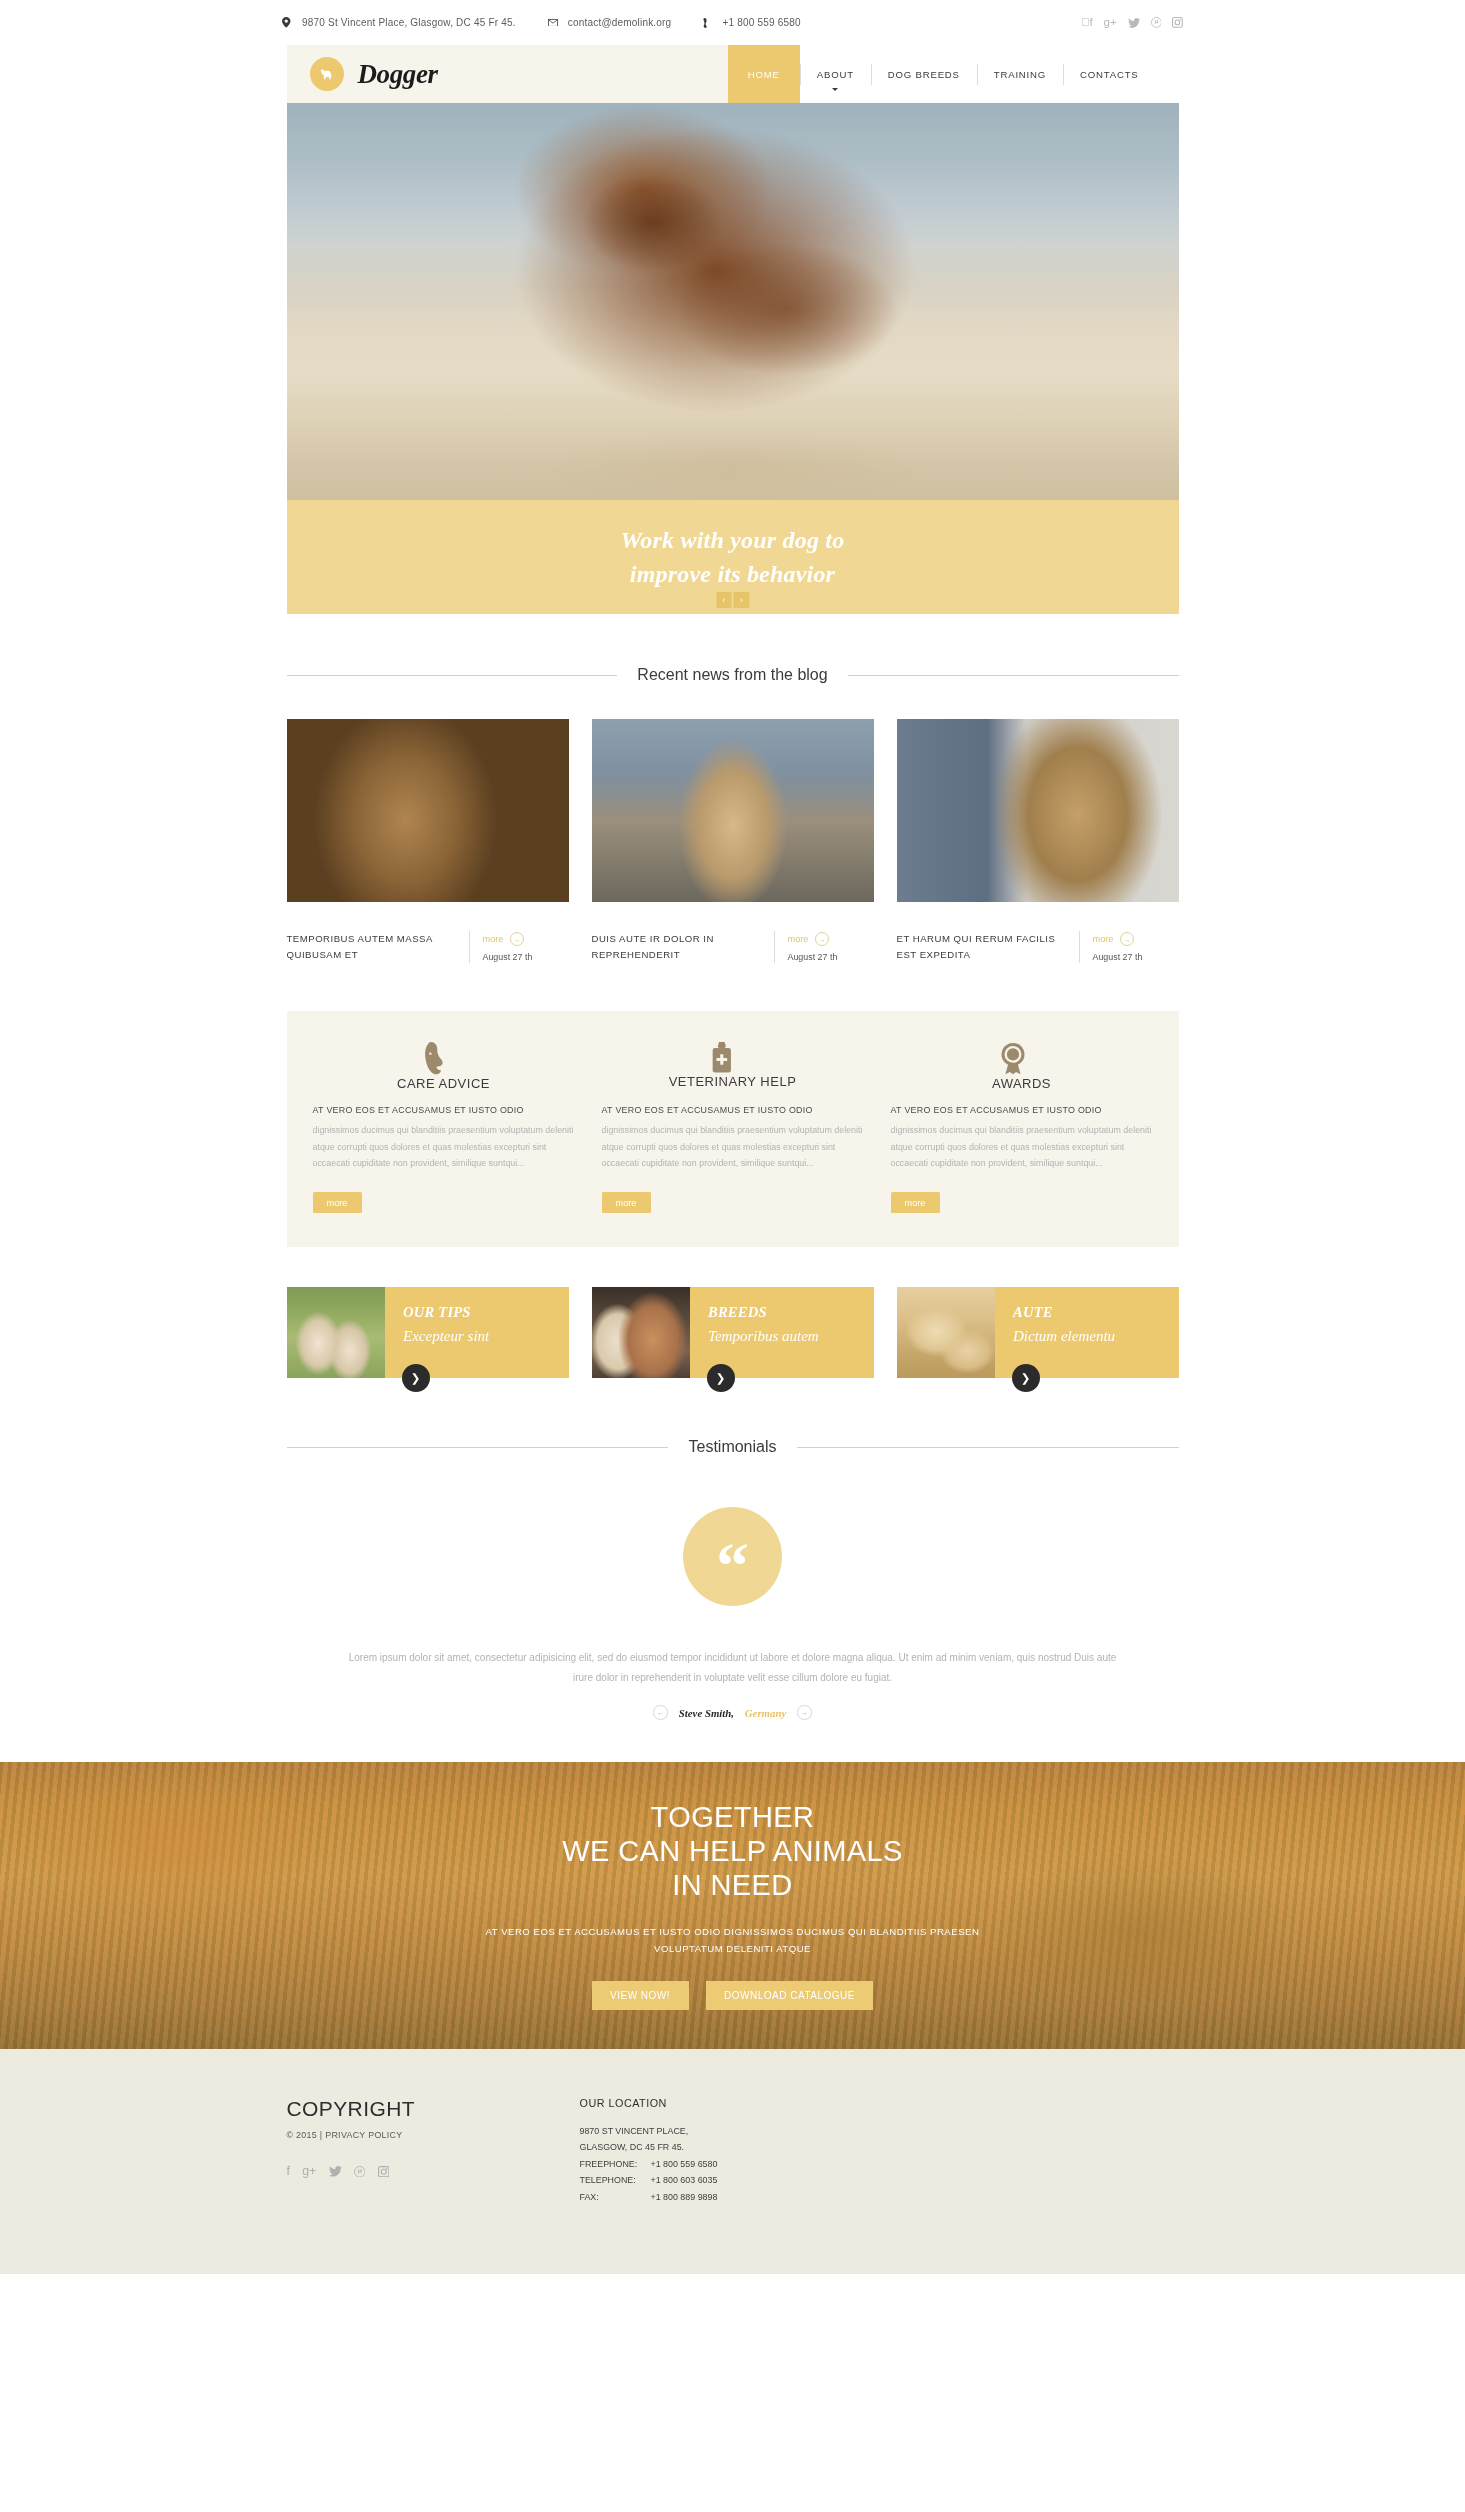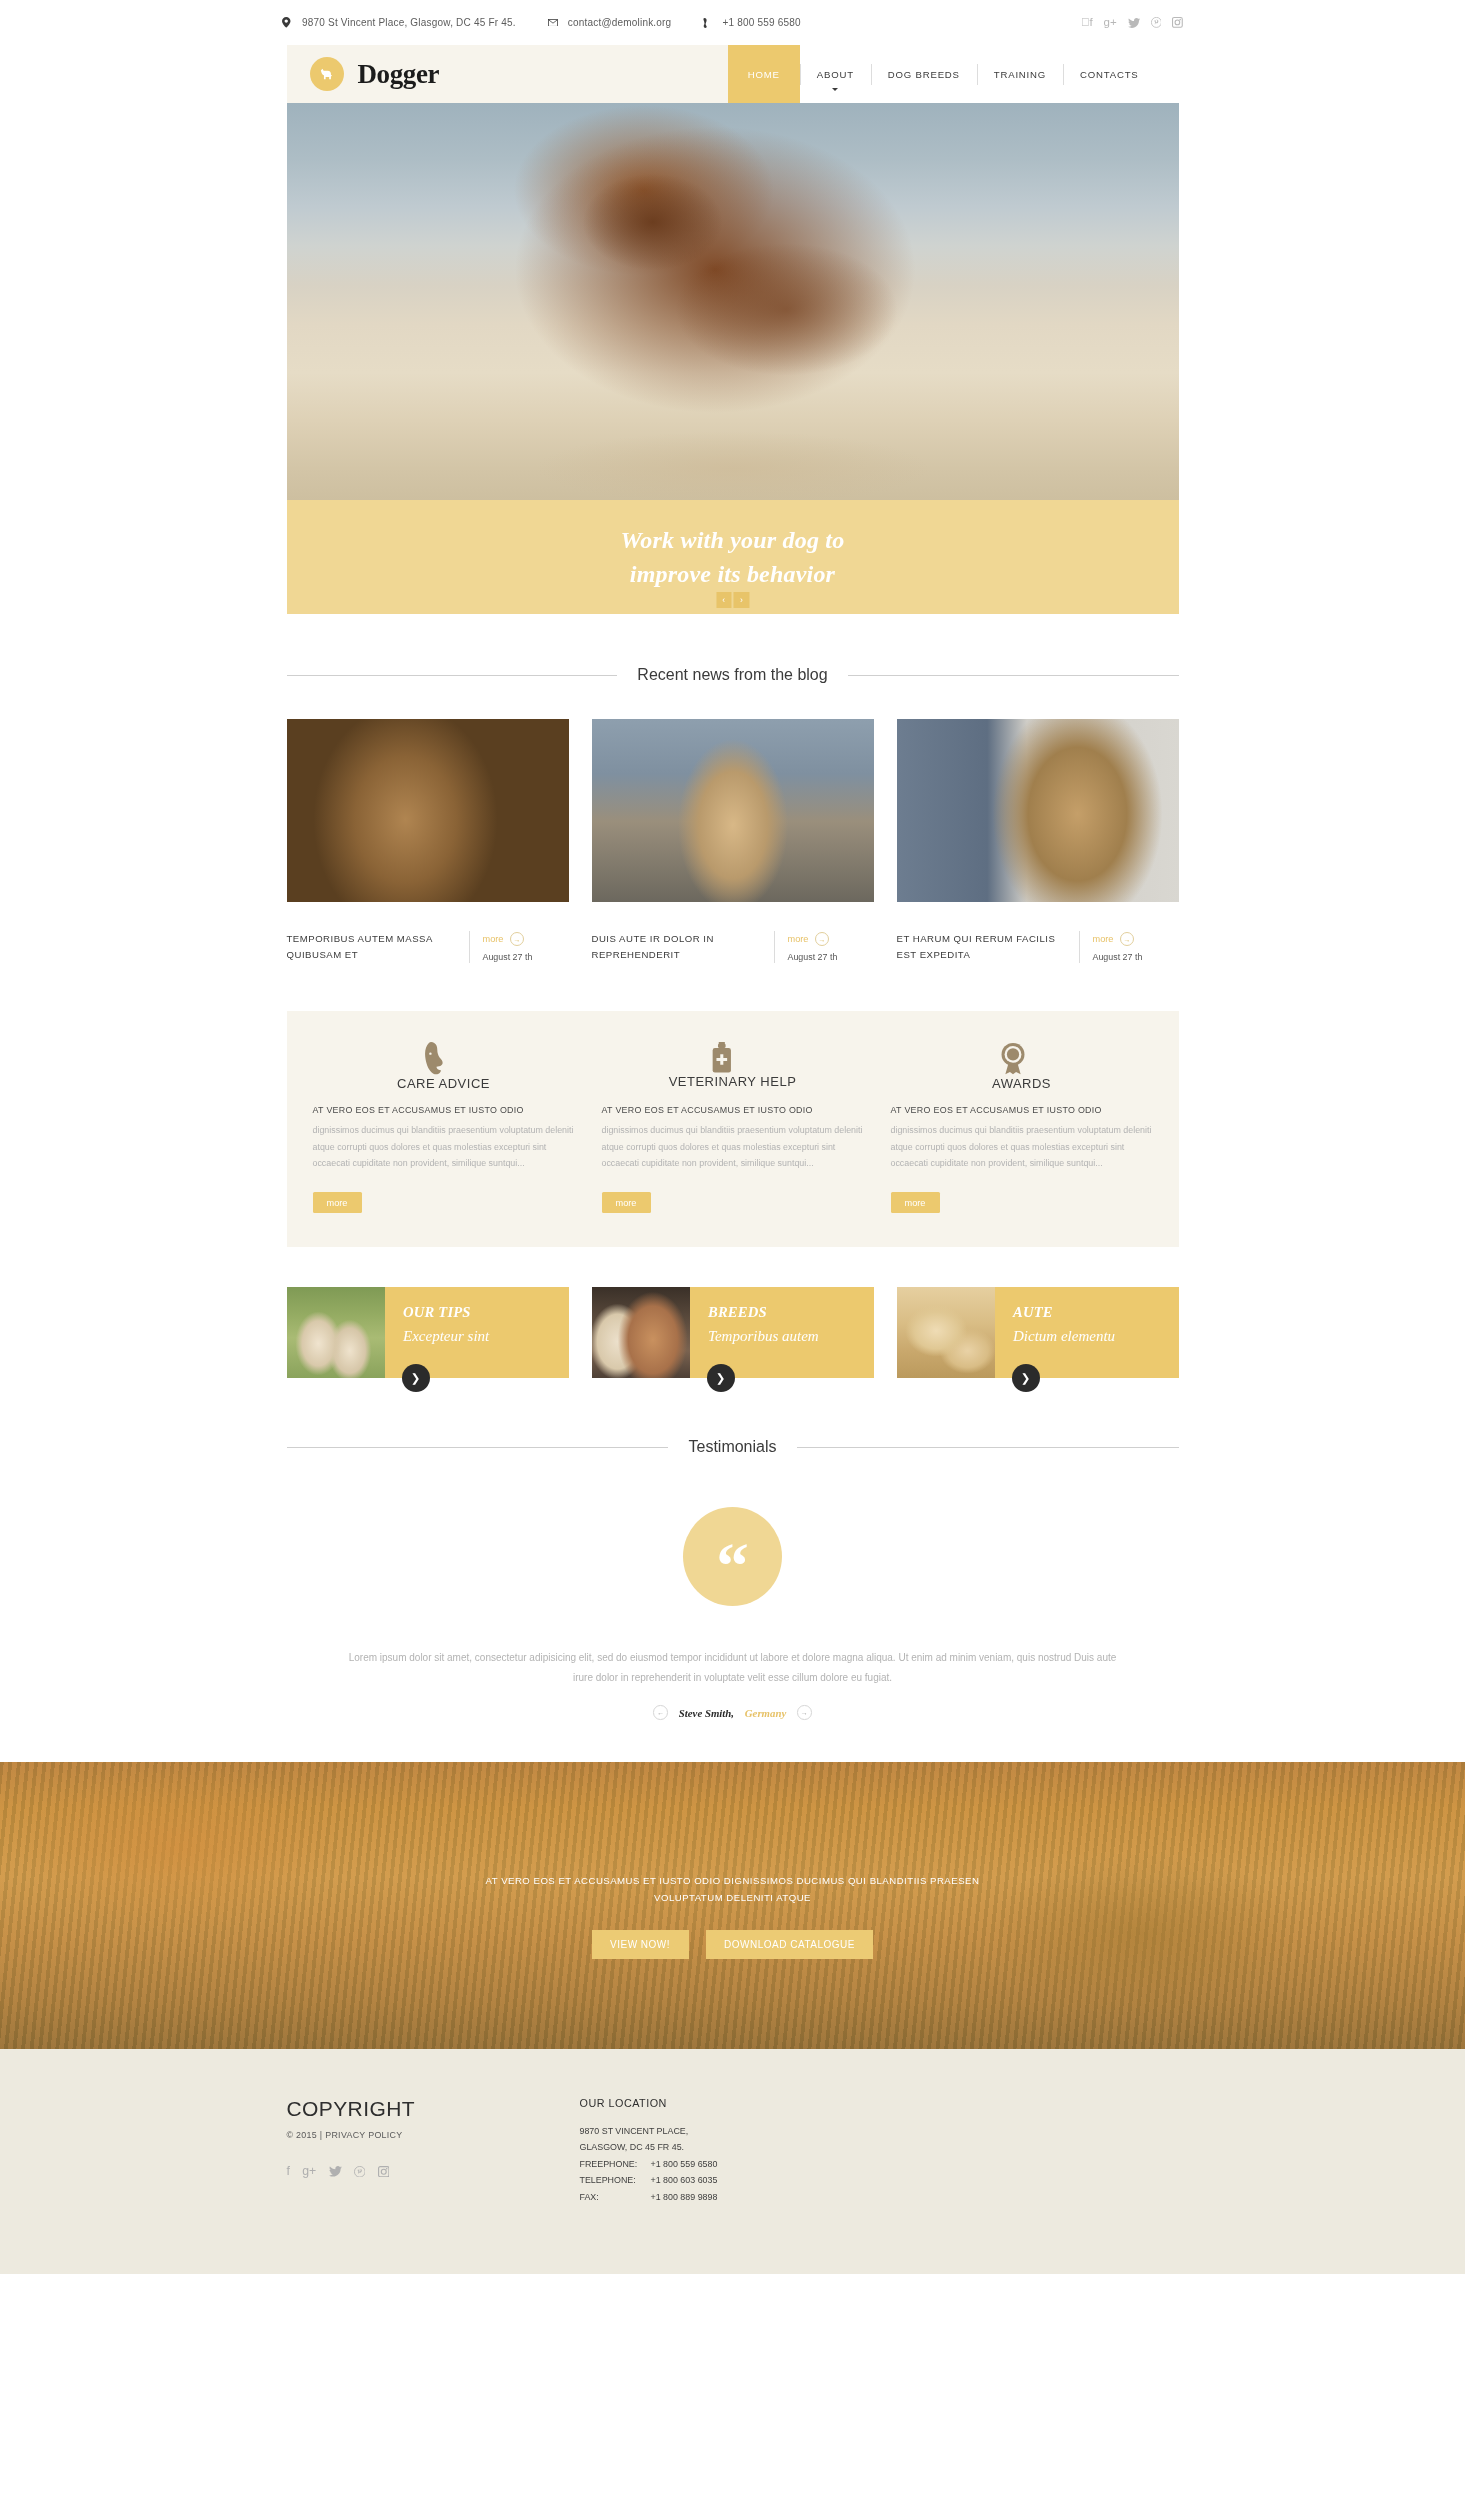--- a/index.html
+++ b/index.html
@@ -45,21 +45,21 @@
   .logo-wrap { display:flex; align-items:center; }
   .logo-circle {
     width: 34px; height: 34px; border-radius: 50%;
     background: #ecc96e;
     display:flex; align-items:center; justify-content:center;
   }
   .logo-circle svg { display:block; }
   .logo-text {
     margin-left: 14px;
     font-family: "Liberation Serif", serif;
-    font-size: 27px; font-weight: bold; 
+    font-size: 27px; font-weight: bold; font-style: italic;
     color: #1c1c1c; letter-spacing: -0.4px;
   }
   .nav {
     position: absolute; right: 0; top: 0;
     height: 58px; background: #ffffff;
     display:flex; align-items:stretch;
     padding-right: 23px;
   }
   .nav-item {
     display:flex; align-items:center; justify-content:center;
@@ -515,20 +515,25 @@
     <div class="tst-text">Lorem ipsum dolor sit amet, consectetur adipisicing elit, sed do eiusmod tempor incididunt ut labore et dolore magna aliqua. Ut enim ad minim veniam, quis nostrud Duis aute irure dolor in reprehenderit in voluptate velit esse cillum dolore eu fugiat.</div>
     <div class="tst-author">
       <span class="tst-nav">←</span>
       <span class="tst-name">Steve Smith,</span>
       <span class="tst-country">Germany</span>
       <span class="tst-nav">→</span>
     </div>
   </div>
 
   <div class="cta">
+    <h2>
+      <div>TOGETHER</div>
+      <div>WE CAN HELP ANIMALS</div>
+      <div>IN NEED</div>
+    </h2>
     <div class="cta-sub">
       <div>AT VERO EOS ET ACCUSAMUS ET IUSTO ODIO DIGNISSIMOS DUCIMUS QUI BLANDITIIS PRAESEN</div>
       <div>VOLUPTATUM DELENITI ATQUE</div>
     </div>
     <div class="cta-btns">
       <button class="cta-btn">VIEW NOW!</button>
       <button class="cta-btn">DOWNLOAD CATALOGUE</button>
     </div>
   </div>
 

